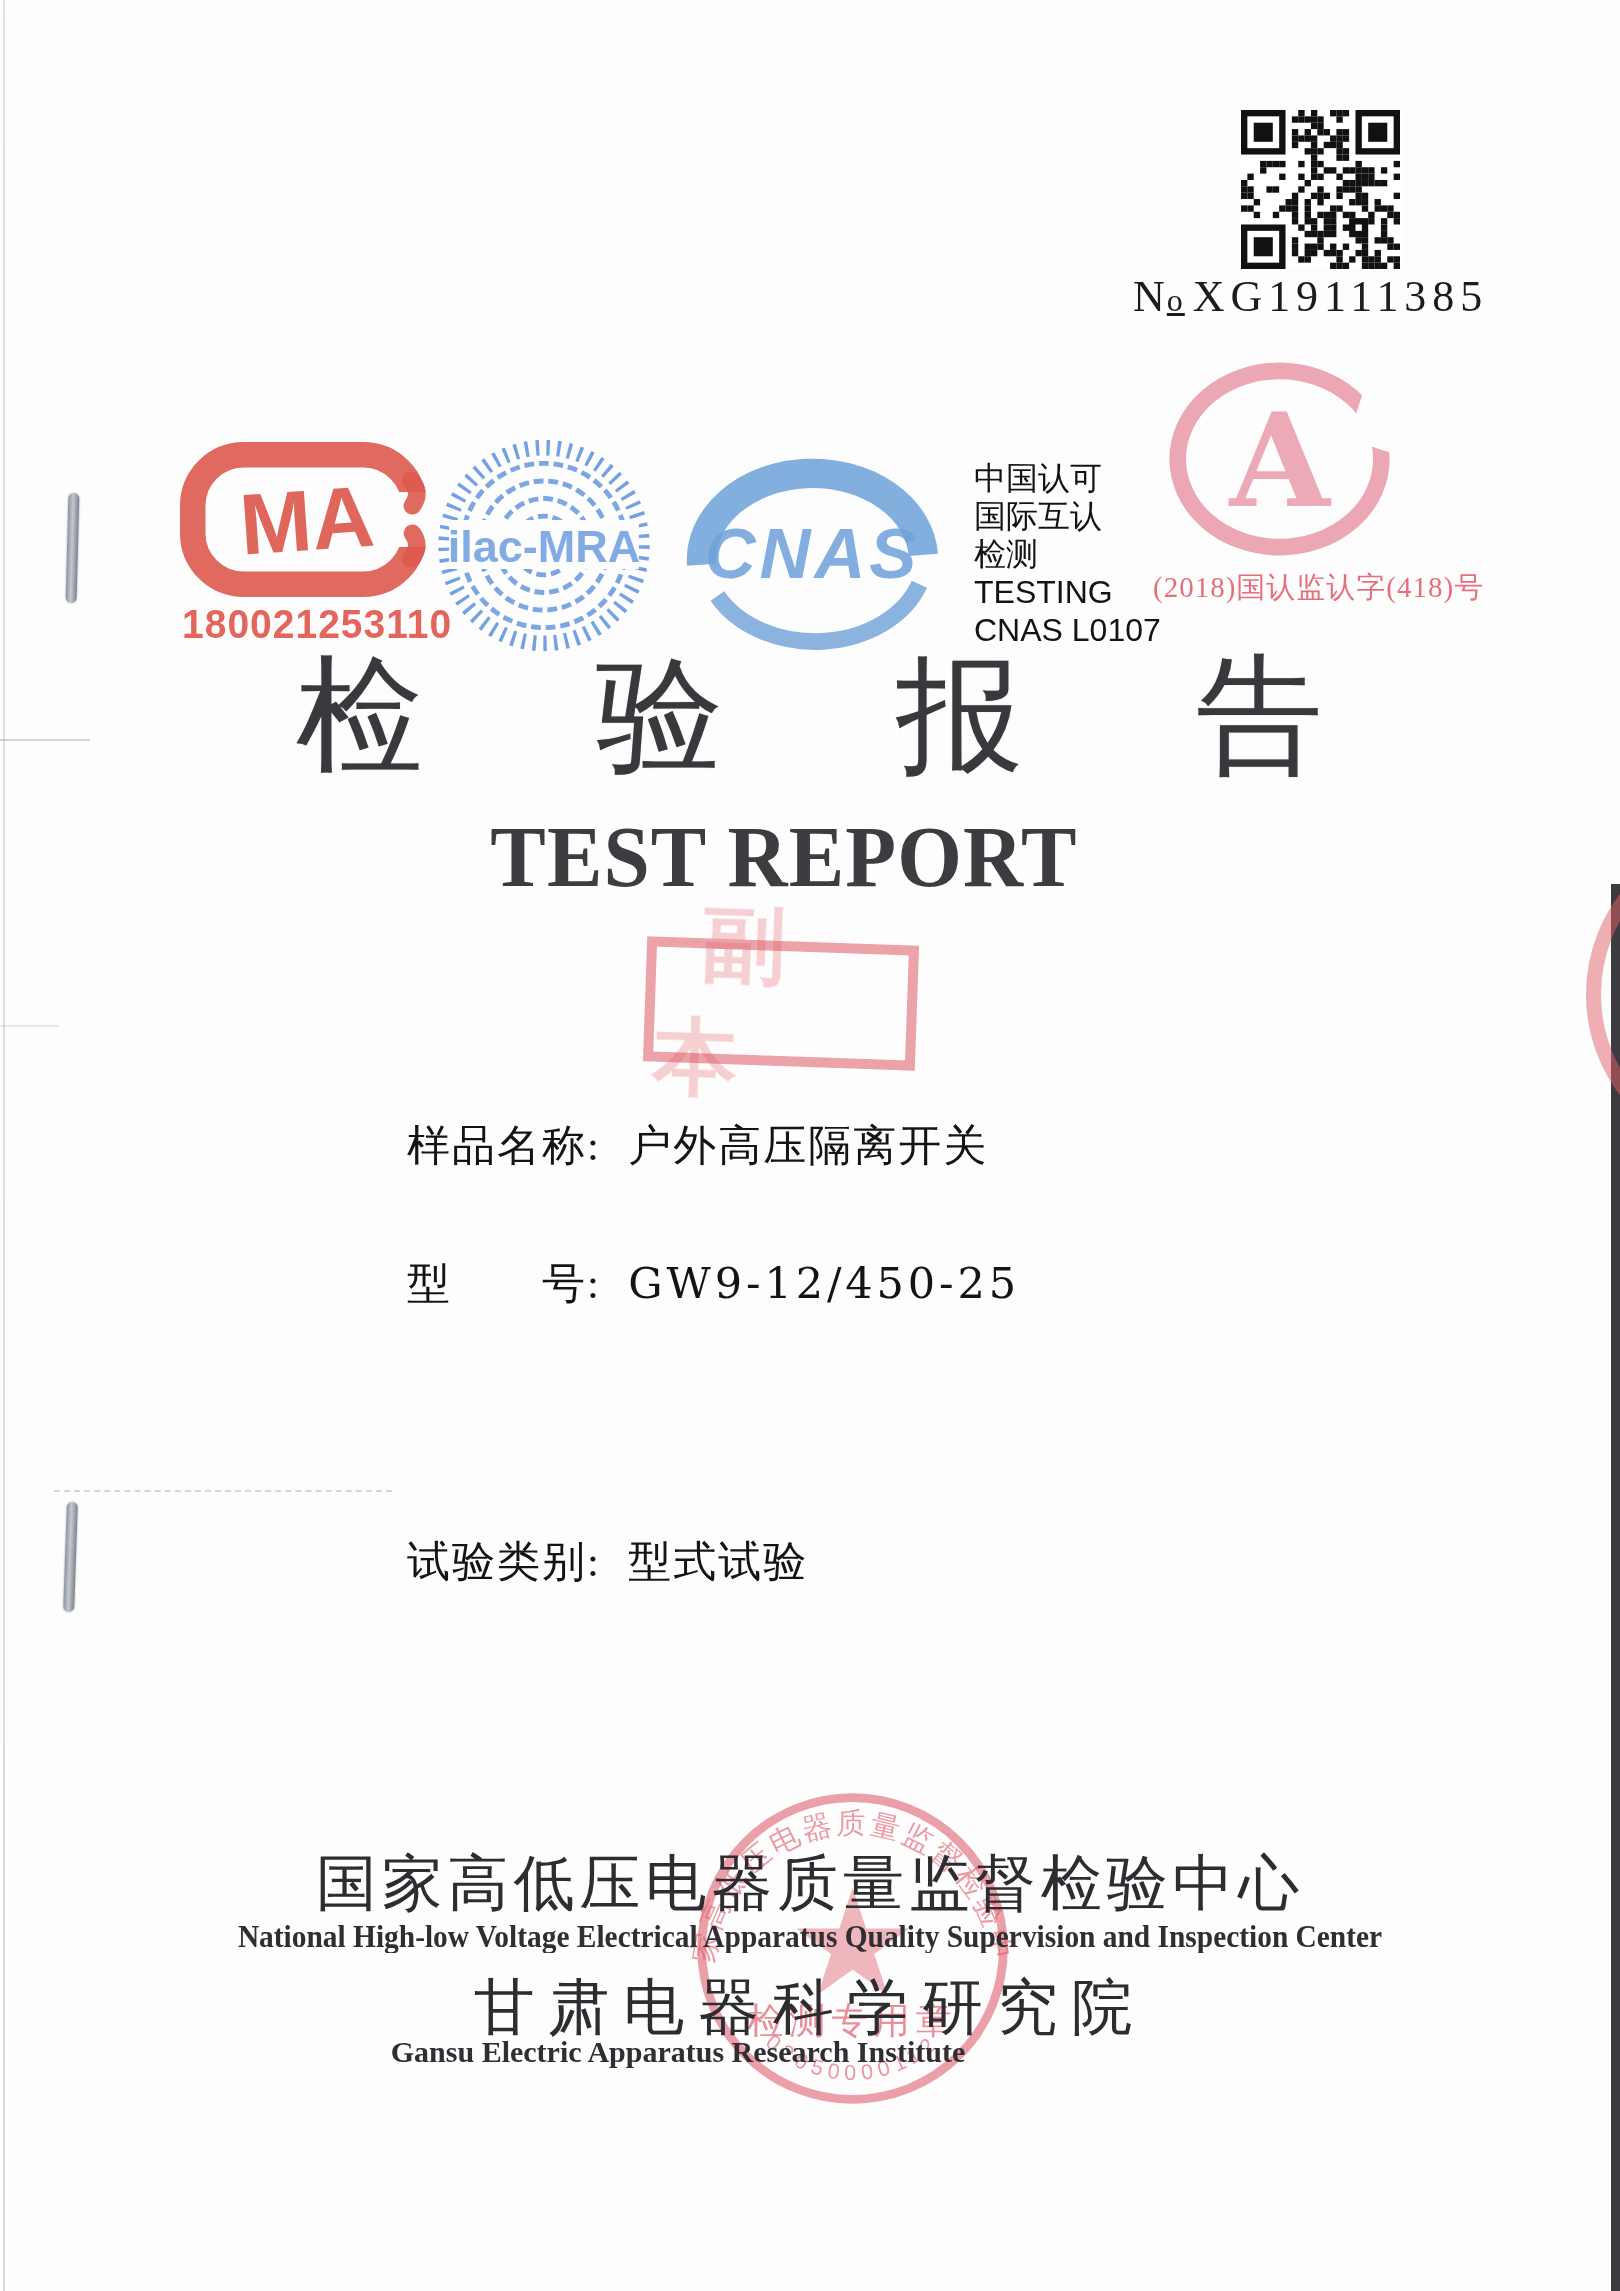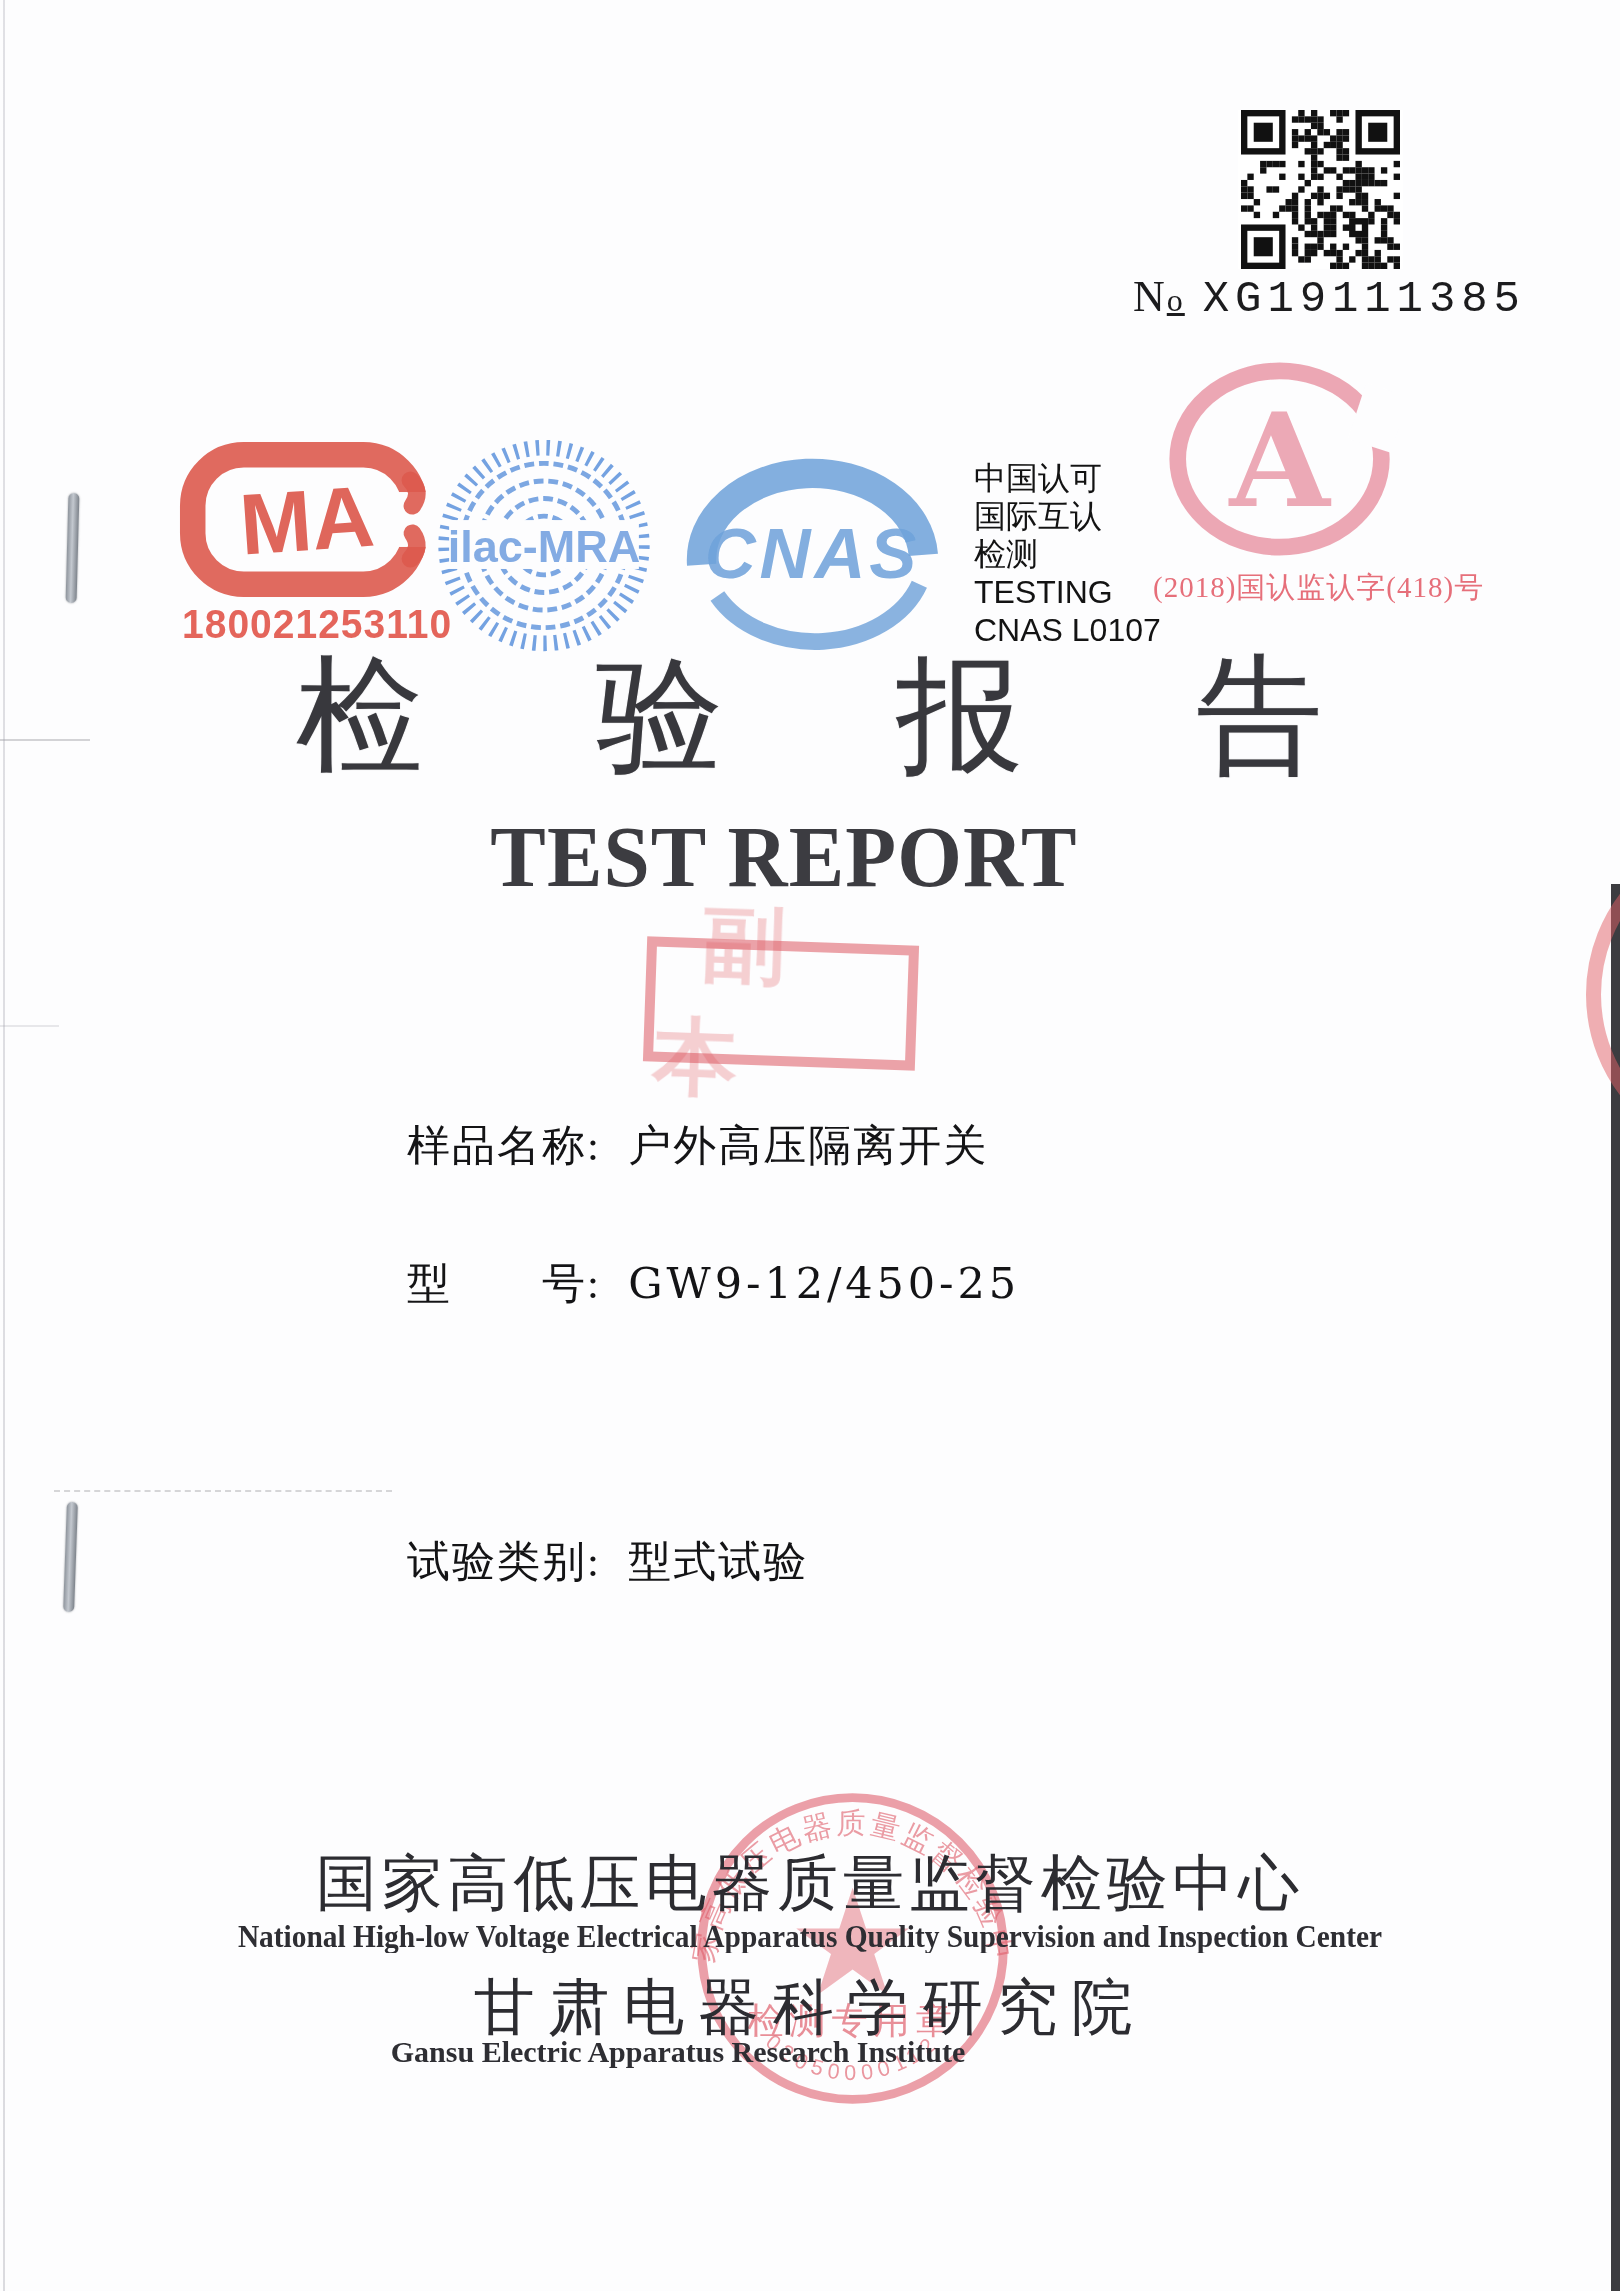--- a/index.html
+++ b/index.html
@@ -23,21 +23,21 @@
   .crease.c2 { left:0; top:1025px; width:59px; opacity:.5; }
   .crease-dashed { position:absolute; left:54px; top:1490px; width:338px; height:0;
     border-top:2.9px dashed rgba(150,150,156,.38); }
   .edge-stamp-arc { position:absolute; left:1586px; top:828px; width:333px; height:333px;
     border-radius:50%; border:15.7px solid rgba(226,95,102,.5); }
   
   #qr { position:absolute; left:1238px; top:110px; width:165px; height:159px; background:#fff; }
   .report-no { position:absolute; left:1133px; top:271px; width:451px;
     font-size:44px; color:#1c1c1e; letter-spacing:2px; white-space:nowrap; }
   .report-no .no-o { font-size:32px; text-decoration:underline; }
-  .report-no .num { margin-left:18px; letter-spacing:5.9px; font-family:Liberation Mono, monospace; }
+  .report-no .num { margin-left:8px; letter-spacing:5.9px; font-family:Liberation Serif, serif; }
   
   .logo { position:absolute; }
   #cma-wrap   { left:179px; top:441px; width:253px; height:157px; }
   .cma-number { position:absolute; left:182px; top:602px; font-size:39px; font-weight:bold;
     color:#e2594e; font-family:"Liberation Sans",sans-serif; letter-spacing:1px;
     transform:scaleY(1.05); opacity:.92; }
   #ilac-wrap  { left:435px; top:433px; width:218px; height:225px; opacity:.9; }
   #cnas-wrap  { left:684px; top:449px; width:257px; height:202px; opacity:.88; }
   .cnas-text { position:absolute; left:974px; top:459px; width:216px;
     font-family:"Liberation Sans",sans-serif; font-size:32px; line-height:38px;

